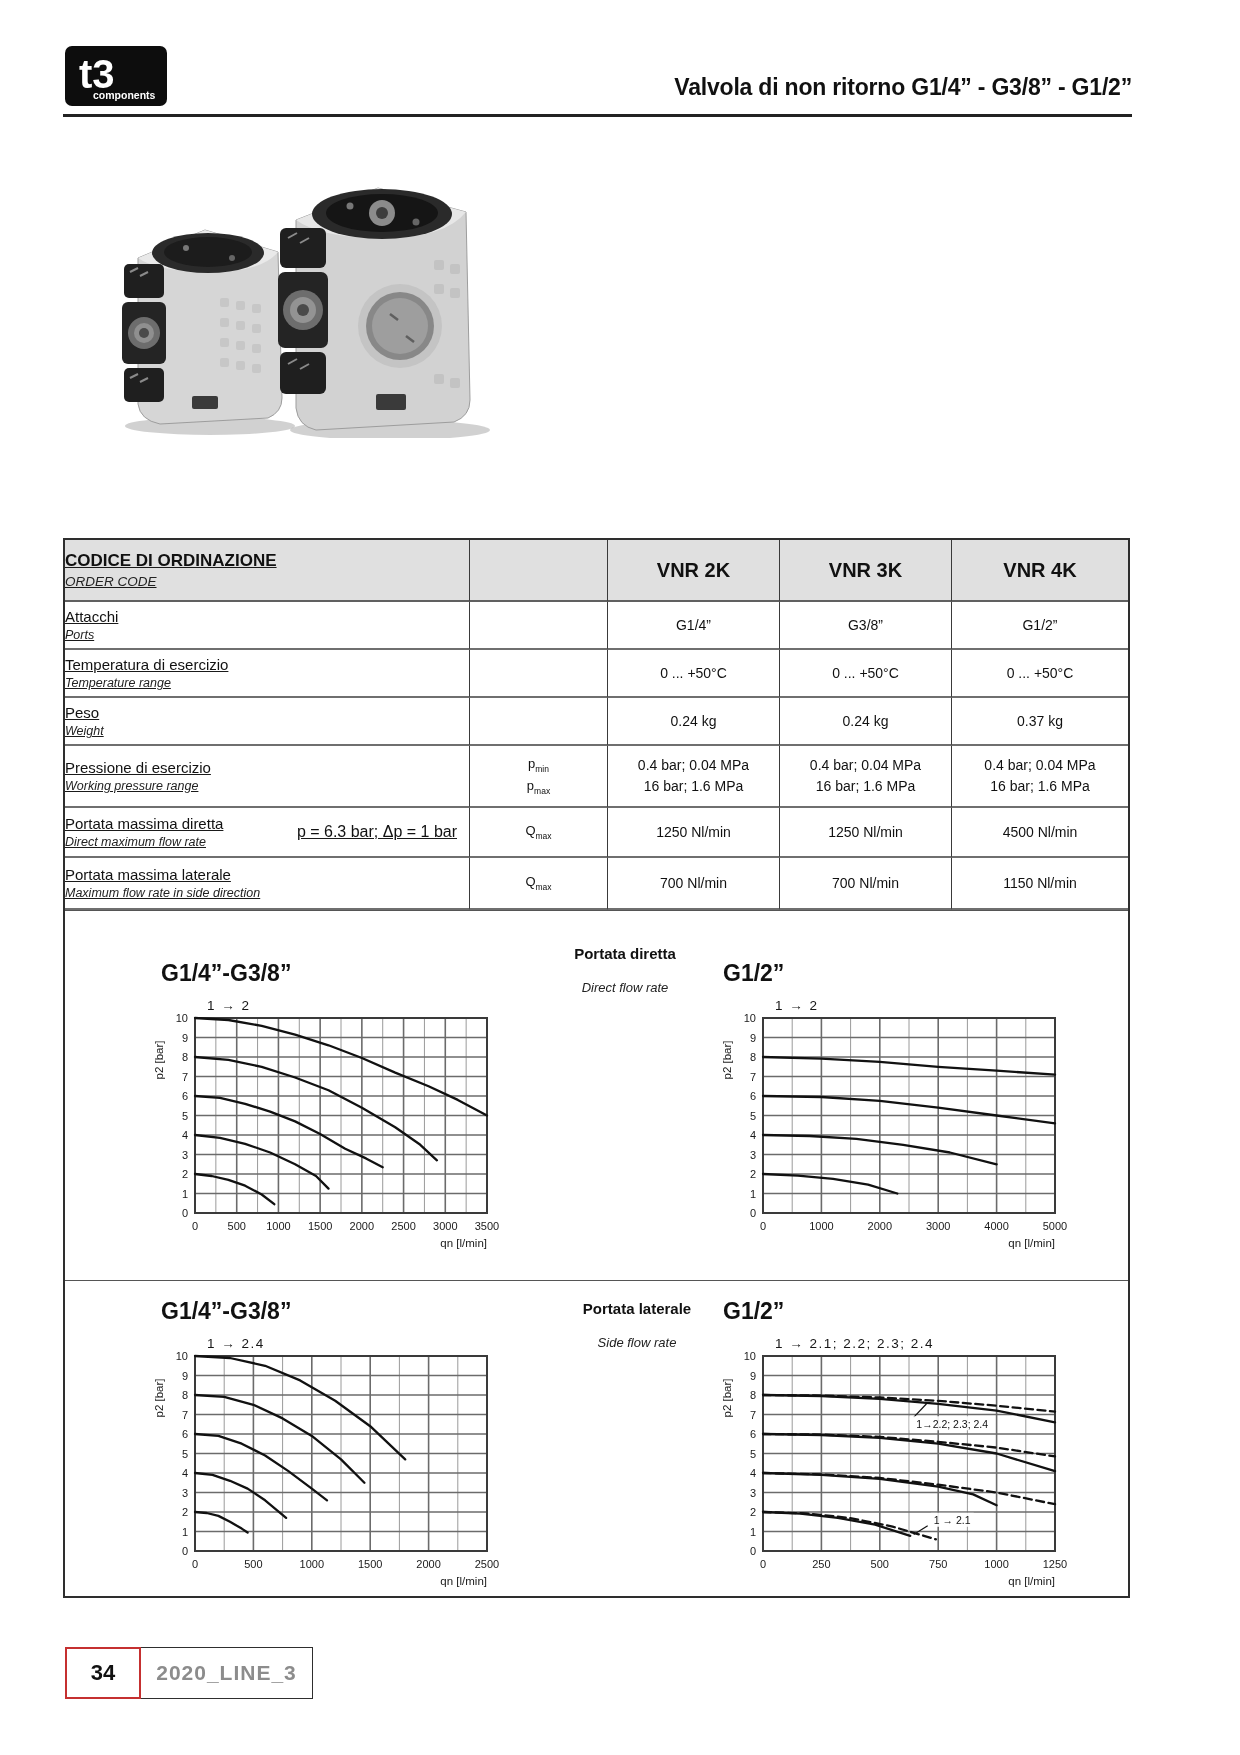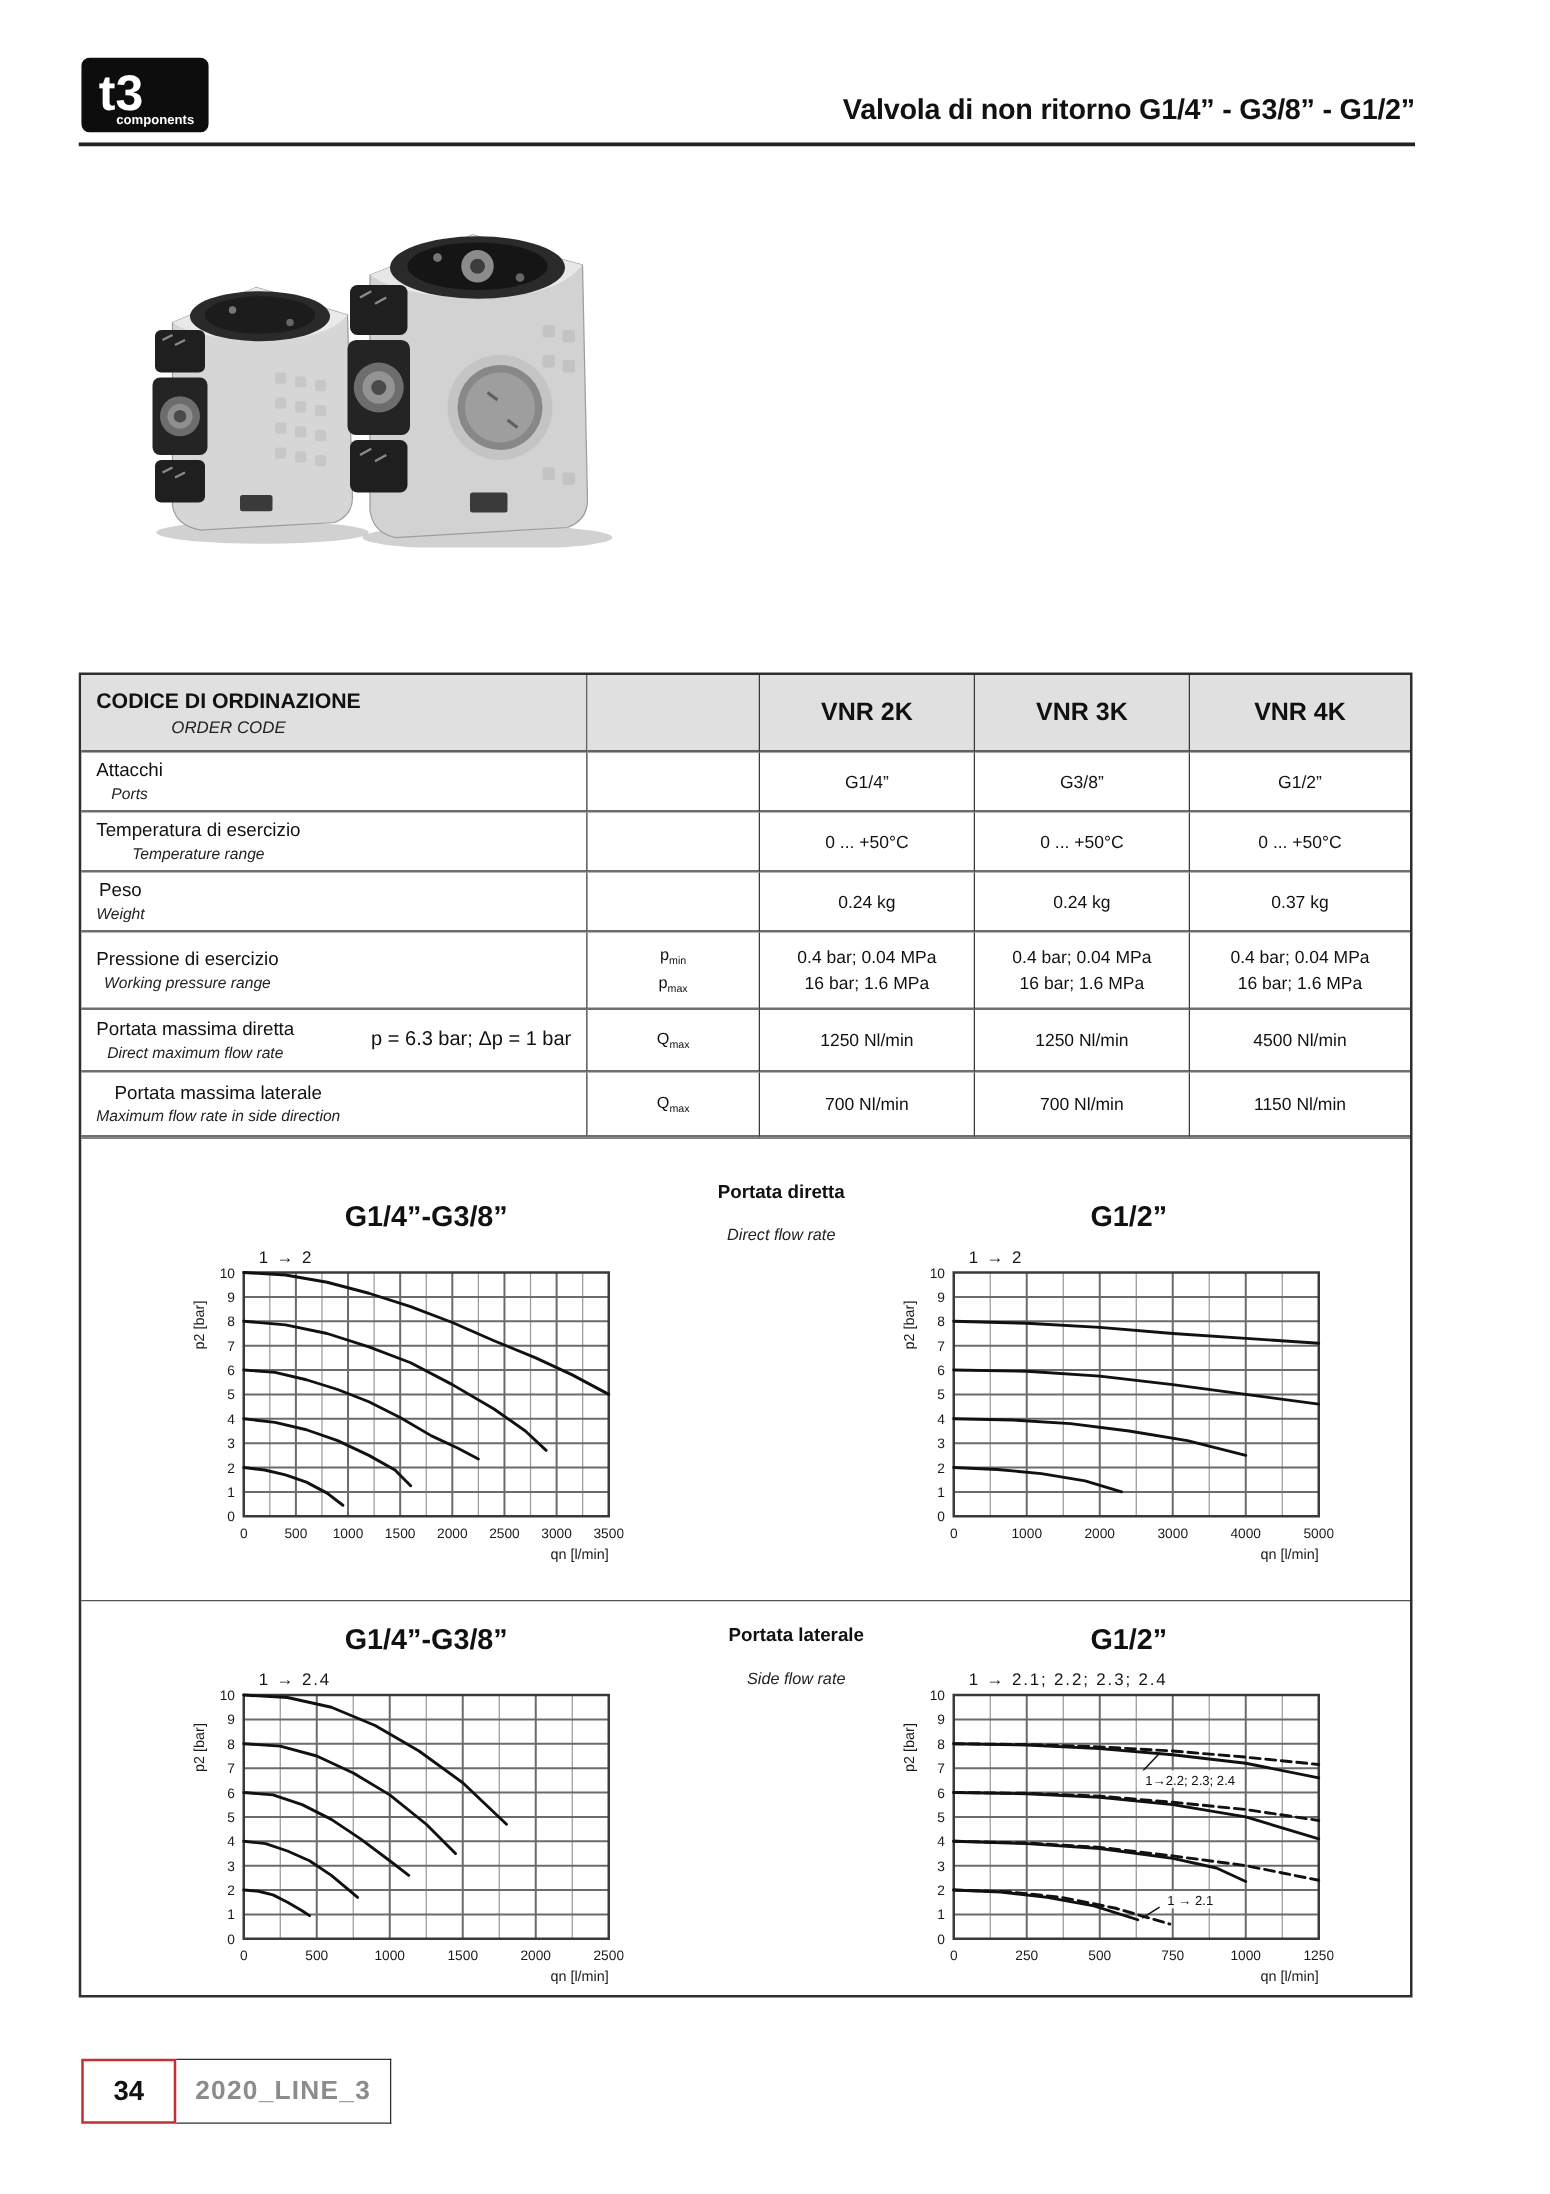--- a/index.html
+++ b/index.html
@@ -15,35 +15,35 @@
   #photos{left:100px;top:168px;width:420px;height:270px;}
 
   
   #main-box{left:63px;top:538px;width:1067px;height:1060px;border:2px solid #2e2e2e;box-sizing:border-box;}
 
   
   #order-table{display:grid;grid-template-columns:405px 138px 172px 172px 176px;grid-template-rows:62px 48px 48px 48px 62px 50px 52px;width:1063px;}
   .cell{border-right:1.5px solid #3a3a3a;border-bottom:2px solid #6f6f6f;display:flex;align-items:center;justify-content:center;box-sizing:border-box;text-align:center;}
   .cell.lastcol{border-right:none;}
   .cell.head{background:#e0e0e0;border-bottom:2.5px solid #606060;}
-  .cell.labelcell{flex-direction:row;justify-content:flex-start;text-align:center;padding-left:12px;padding-right:8px;}
+  .cell.labelcell{flex-direction:row;justify-content:flex-start;text-align:left;padding-right:8px;text-decoration:underline;}
   .labelstack{display:flex;flex-direction:column;justify-content:center;gap:3px;}
   .lab-it{font-size:15px;color:#111;}
   .lab-en{font-size:12.5px;font-style:italic;color:#222;}
   .tbl-title{font-size:17px;font-weight:bold;color:#111;}
   .tbl-sub{font-size:13.5px;font-style:italic;color:#222;}
   .colhead{font-size:20px;font-weight:bold;color:#111;}
   .valcell{flex-direction:column;font-size:14px;line-height:1.5;color:#111;}
   .paramcell{flex-direction:column;font-size:13px;line-height:1.55;color:#111;}
   .paramcell sub,.cond sub{font-size:8.5px;}
   .cond{margin-left:auto;font-size:16px;color:#111;padding-right:4px;}
 
   
   .chart-sep{left:0;width:1063px;height:0;border-top:1.5px solid #555;}
-  .chart-title{font-size:23px;font-weight:bold;color:#111;text-align:center;width:360px;}
+  .chart-title{font-size:23px;font-weight:bold;color:#111;width:360px;}
   .caption{width:220px;text-align:center;}
   .caption .c-it{font-size:15px;font-weight:bold;color:#111;}
   .caption .c-en{font-size:13px;font-style:italic;color:#222;margin-top:18px;}
   .chart{width:354px;height:267px;}
 
   
   #footer-num{left:65px;top:1647px;width:76px;height:52px;border:2.5px solid #c53030;box-sizing:border-box;display:flex;align-items:center;justify-content:center;font-size:22px;font-weight:bold;color:#111;}
   #footer-code{left:141px;top:1647px;width:172px;height:52px;border:1.5px solid #2e2e2e;border-left:none;box-sizing:border-box;display:flex;align-items:center;justify-content:center;font-size:21px;font-weight:bold;color:#8c8c8c;letter-spacing:1px;}
 </style>
 </head>

